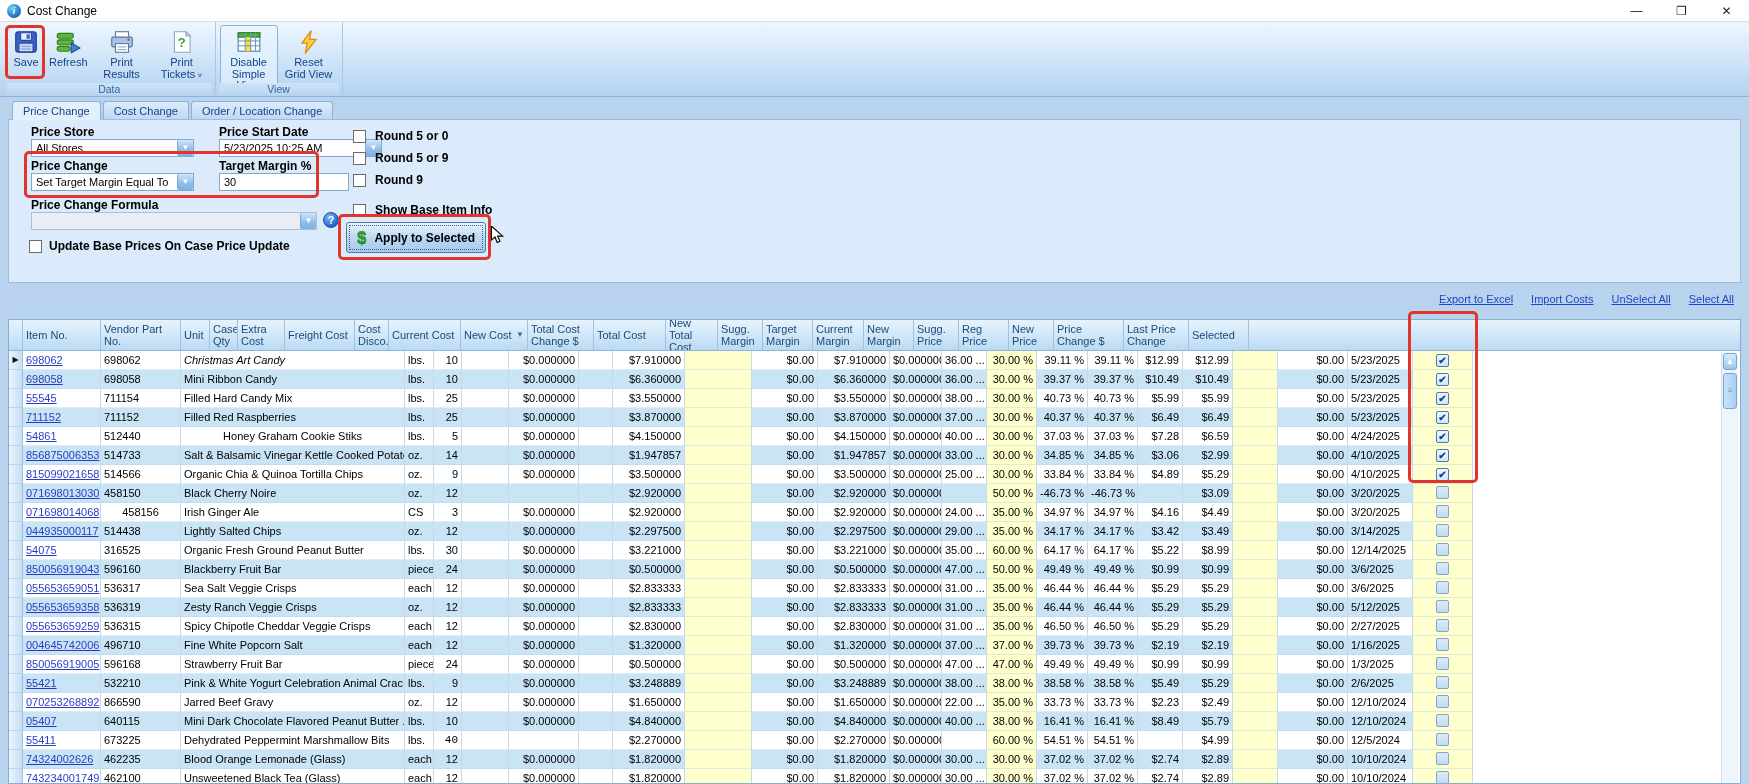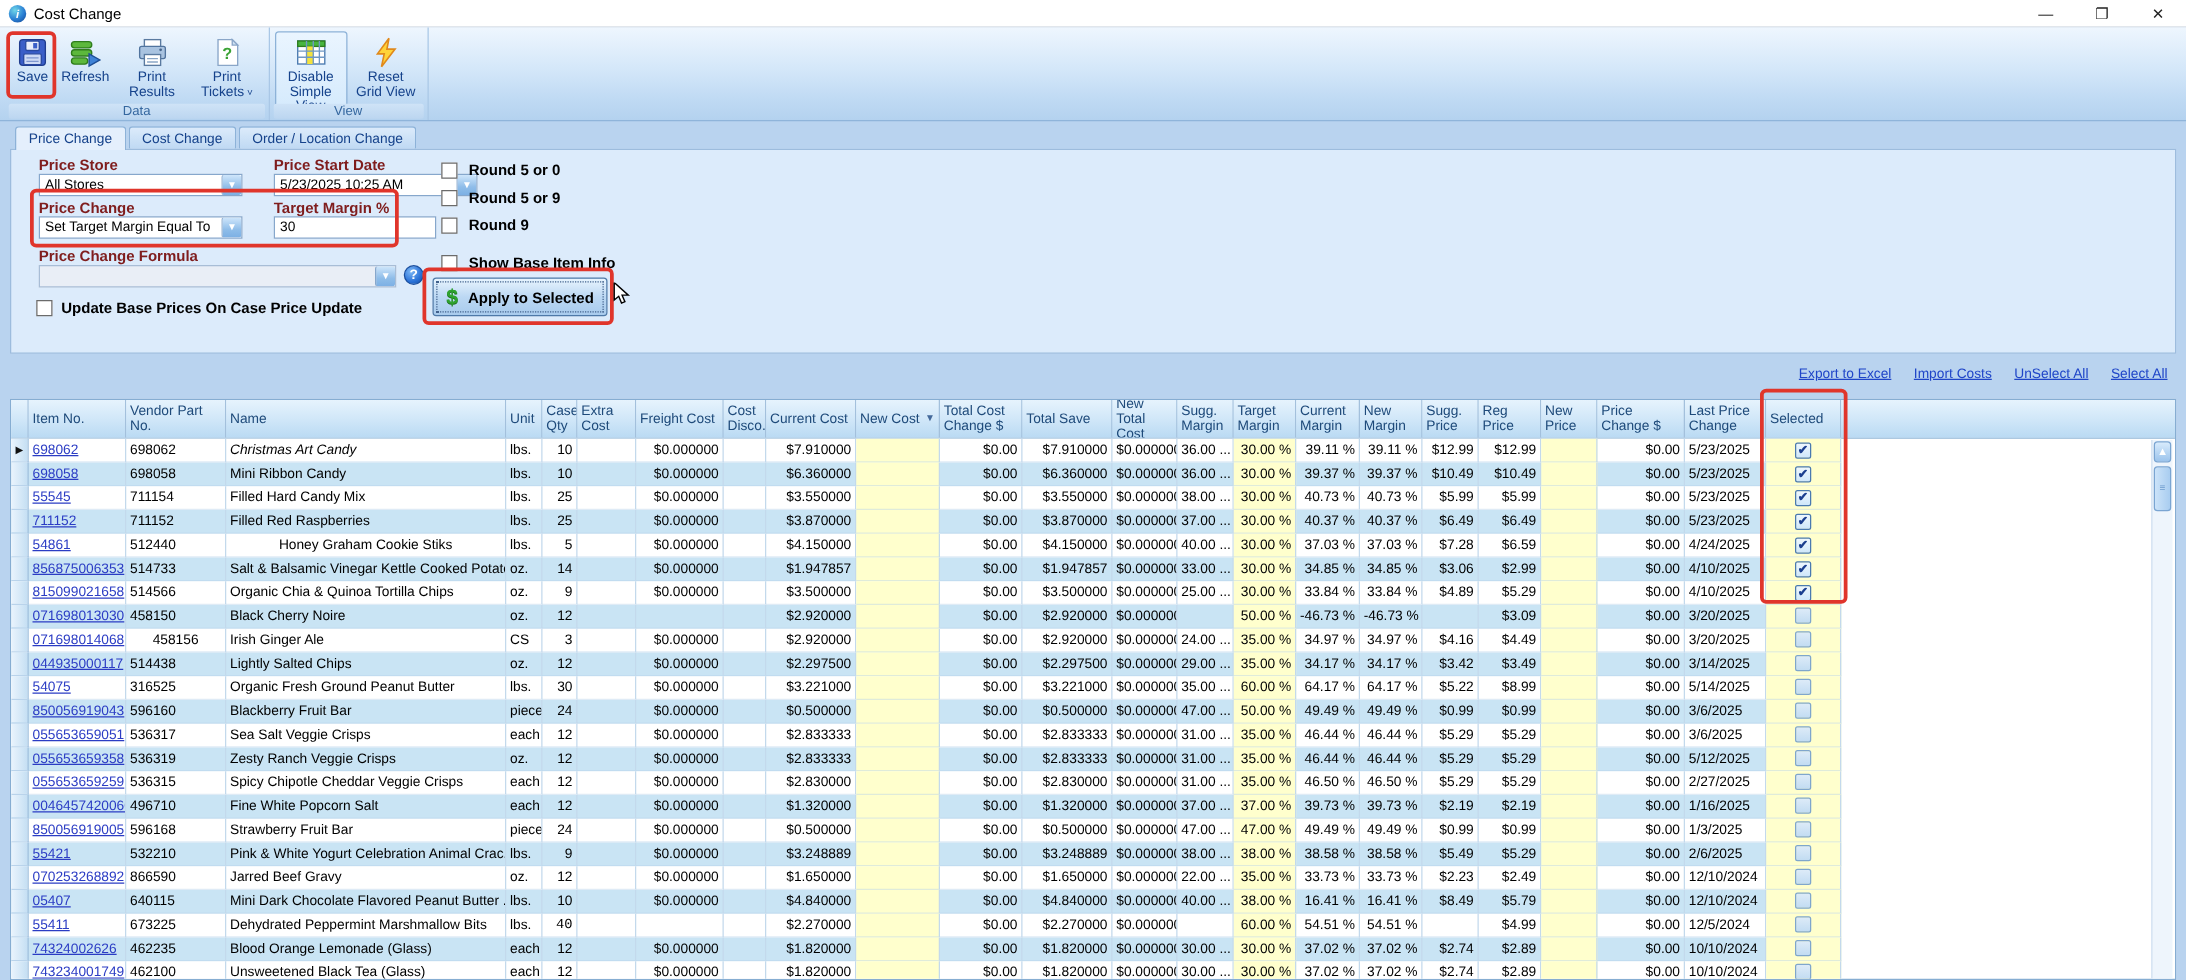--- a/index.html
+++ b/index.html
@@ -53,21 +53,21 @@
     background:linear-gradient(#dcebfb,#bfd9f3); border:1px solid #8db2d8; border-bottom:none;
     border-radius:3px 3px 0 0; line-height:15px; white-space:nowrap;
   }
   .tab.active { background:#e4effc; font-weight:normal; position:relative; z-index:3; height:19px; }
   
   #panel {
     position:absolute; top:119px; left:8px; width:1733px; height:164px;
     background:#dcebfb; border:1px solid #9dbcdd;
   }
   #panel-right { position:absolute; left:1276px; top:0; right:0; bottom:0; background:#e7f1fc; border-left:1px solid #bad2ea; }
-  .flabel { position:absolute; font-size:12px; font-weight:bold; color:#7f1d1d; white-space:nowrap; }
+  .flabel { position:absolute; font-size:12px; font-weight:bold; color:#000000; white-space:nowrap; }
   .combo { position:absolute; height:18px; background:#fff; border:1px solid #86a7cc; display:flex; }
   .combo .val { flex:1; font-size:11px; padding:2px 4px; overflow:hidden; white-space:nowrap; }
   .combo.disabled { background:#e9eef6; border-color:#a8bdd6; }
   .ddbtn {
     width:16px; margin:0; background:linear-gradient(#cfe6fb,#8fbde9 60%,#7cb0e4);
     border-left:1px solid #86a7cc; border-radius:2px; color:#fff; text-align:center;
     font-size:8px; line-height:16px;
   }
   .tinput { position:absolute; height:18px; background:#fff; border:1px solid #86a7cc; font-size:11px; padding:2px 4px; font-family:"Liberation Sans",sans-serif; }
   .cbox { position:absolute; width:13px; height:13px; background:#fff; border:1px solid #6b6b6b; }
@@ -291,23 +291,20 @@
 
 <div id="grid">
   <div id="grid-header">
       <div class="hcell" style="width: 14px;"></div>
       <div class="hcell" style="width: 78px;">
         <span>Item No.</span>
       </div>
       <div class="hcell" style="width: 80px;">
         <span>Vendor Part No.</span>
       </div>
-      <div class="hcell" style="width: 224px;">
-        <span>Name</span>
-      </div>
       <div class="hcell" style="width: 29px;">
         <span>Unit</span>
       </div>
       <div class="hcell" style="width: 28px;">
         <span>Case Qty</span>
       </div>
       <div class="hcell" style="width: 47px;">
         <span>Extra Cost</span>
       </div>
       <div class="hcell" style="width: 70px;">
@@ -320,21 +317,21 @@
         <span>Current Cost</span>
       </div>
       <div class="hcell" style="width: 67px;">
         <span>New Cost</span>
         <span class="flt">▼</span>
       </div>
       <div class="hcell" style="width: 66px;">
         <span>Total Cost Change $</span>
       </div>
       <div class="hcell" style="width: 72px;">
-        <span>Total Save</span>
+        <span>Total Cost</span>
       </div>
       <div class="hcell" style="width: 52px;">
         <span>New Total Cost</span>
       </div>
       <div class="hcell" style="width: 45px;">
         <span>Sugg. Margin</span>
       </div>
       <div class="hcell" style="width: 50px;">
         <span>Target Margin</span>
       </div>
@@ -641,21 +638,21 @@
         <div class="gcell right" style="width: 72px;">$3.221000</div>
         <div class="gcell right" style="width: 52px;">$0.000000</div>
         <div class="gcell " style="width: 45px;">35.00 ...</div>
         <div class="gcell right yellow" style="width: 50px;">60.00 %</div>
         <div class="gcell right" style="width: 51px;">64.17 %</div>
         <div class="gcell right" style="width: 50px;">64.17 %</div>
         <div class="gcell right" style="width: 45px;">$5.22</div>
         <div class="gcell right" style="width: 50px;">$8.99</div>
         <div class="gcell right yellow" style="width: 45px;"></div>
         <div class="gcell right" style="width: 70px;">$0.00</div>
-        <div class="gcell " style="width: 65px;">5/14/2025</div>
+        <div class="gcell " style="width: 65px;">12/14/2025</div>
         <div class="gcell center yellow" style="width: 60px;"><span class="gcheck off"></span></div>
       </div>
       <div class="grow alt">
         <div class="selcell"></div>
         <div class="gcell " style="width: 78px;"><a href="#">850056919043</a></div>
         <div class="gcell " style="width: 80px;">596160</div>
         <div class="gcell " style="width: 224px;">Blackberry Fruit Bar</div>
         <div class="gcell " style="width: 29px;">piece</div>
         <div class="gcell right" style="width: 28px;">24</div>
         <div class="gcell right" style="width: 47px;"></div>

